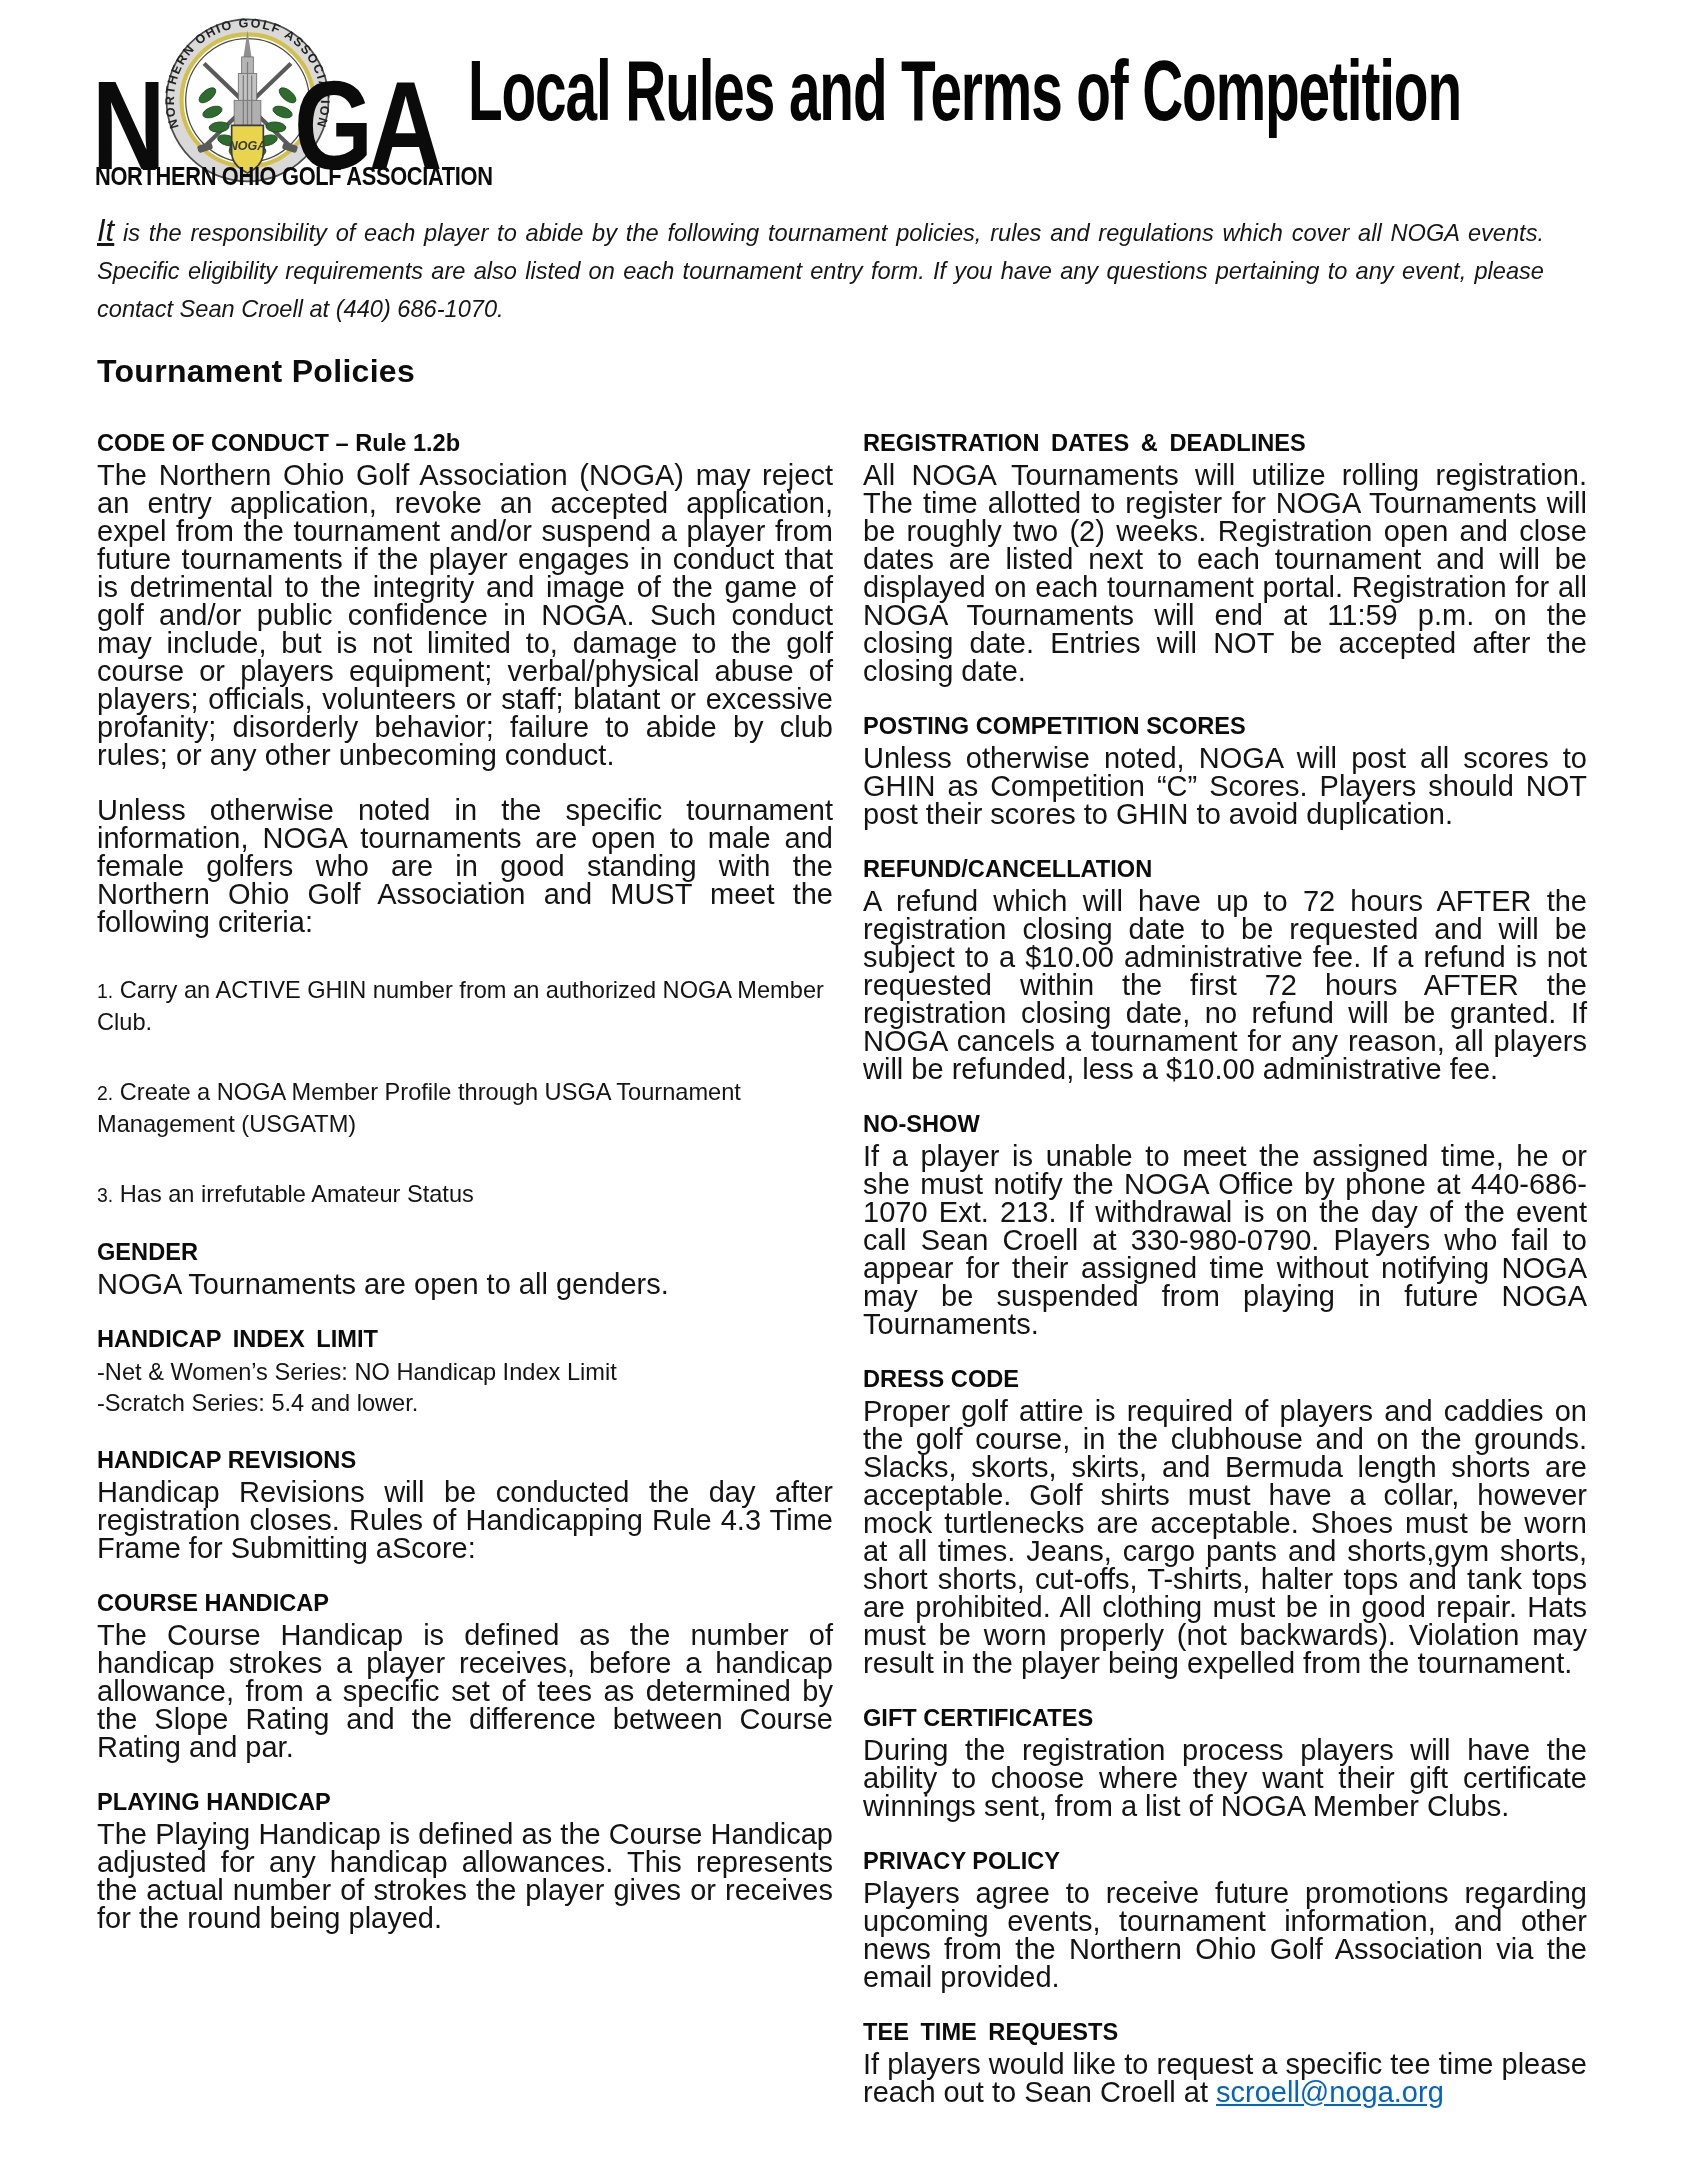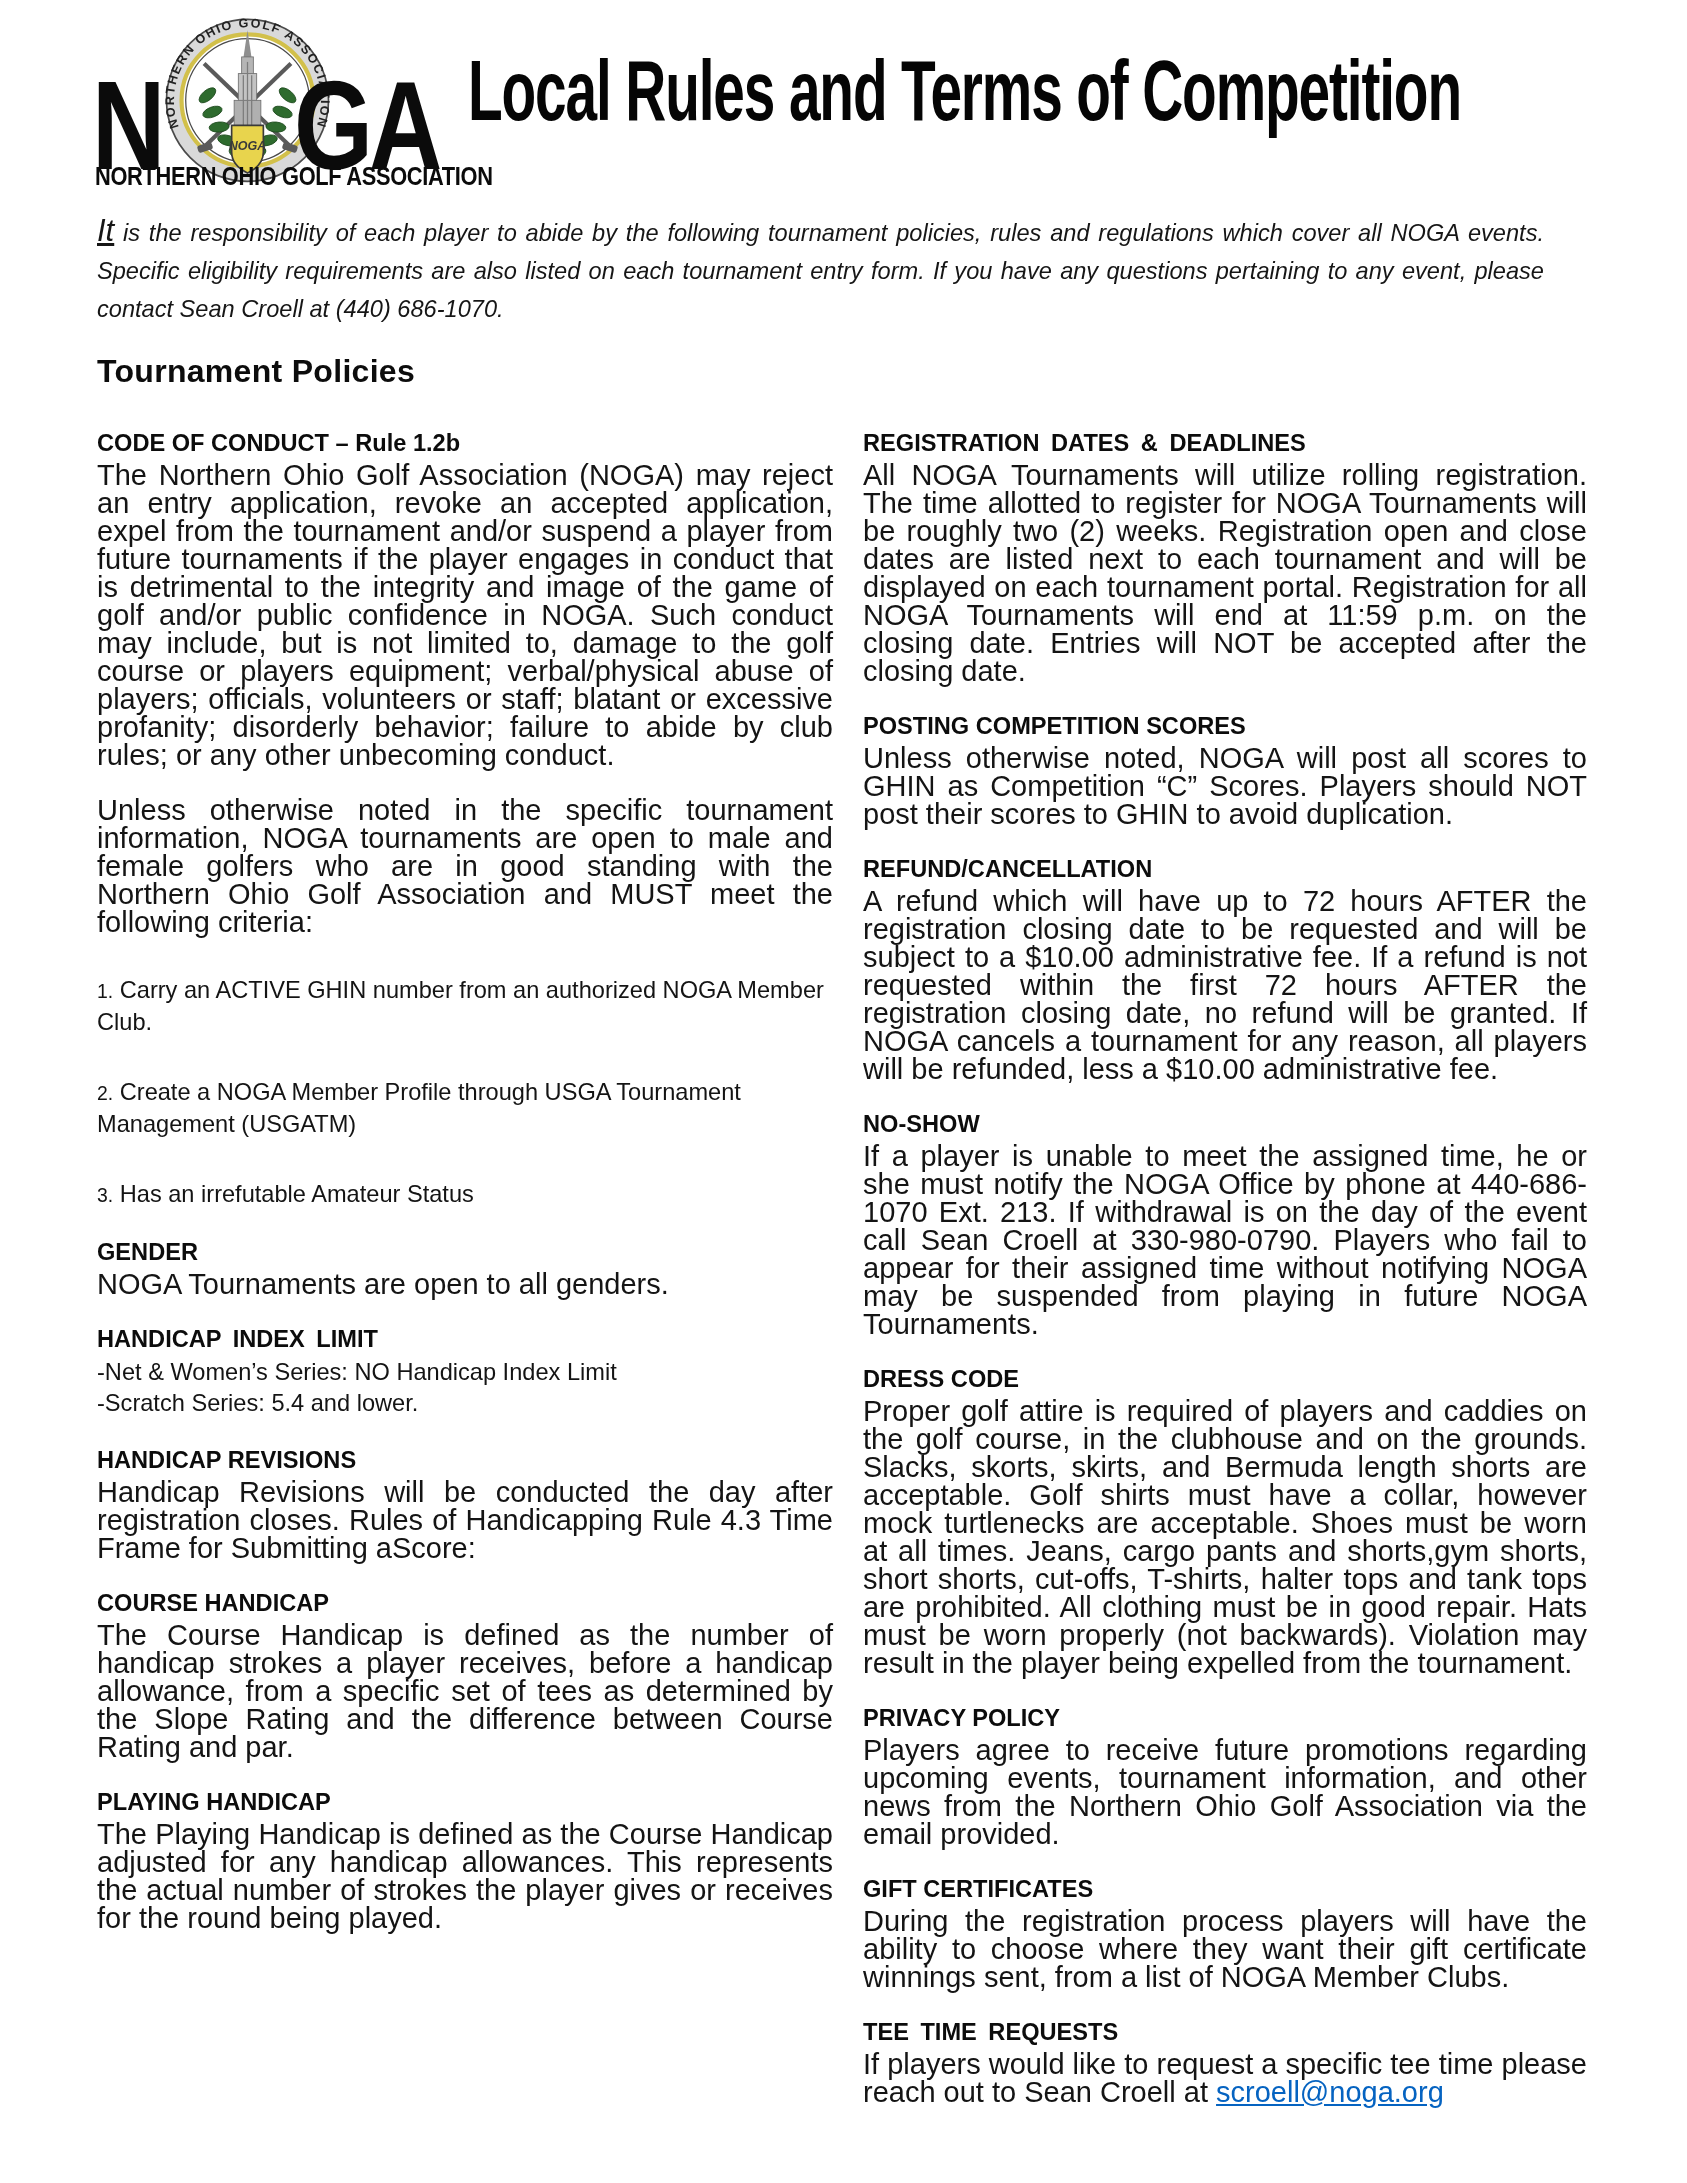--- a/index.html
+++ b/index.html
@@ -209,27 +209,27 @@
         <h3>NO-SHOW</h3>
         <p class="body">If a player is unable to meet the assigned time, he or she must notify the NOGA Office by phone at 440-686-1070 Ext. 213. If withdrawal is on the day of the event call Sean Croell at 330-980-0790. Players who fail to appear for their assigned time without notifying NOGA may be suspended from playing in future NOGA Tournaments.</p>
       </section>
 
       <section>
         <h3>DRESS CODE</h3>
         <p class="body">Proper golf attire is required of players and caddies on the golf course, in the clubhouse and on the grounds. Slacks, skorts, skirts, and Bermuda length shorts are acceptable. Golf shirts must have a collar, however mock turtlenecks are acceptable. Shoes must be worn at all times. Jeans, cargo pants and shorts,gym shorts, short shorts, cut-offs, T-shirts, halter tops and tank tops are prohibited. All clothing must be in good repair. Hats must be worn properly (not backwards). Violation may result in the player being expelled from the tournament.</p>
       </section>
 
       <section>
+        <h3>GIFT CERTIFICATES</h3>
+        <p class="body">During the registration process players will have the ability to choose where they want their gift certificate winnings sent, from a list of NOGA Member Clubs.</p>
+      </section>
+
+      <section>
         <h3>PRIVACY POLICY</h3>
         <p class="body">Players agree to receive future promotions regarding upcoming events, tournament information, and other news from the Northern Ohio Golf Association via the email provided.</p>
-      </section>
-
-      <section>
-        <h3>GIFT CERTIFICATES</h3>
-        <p class="body">During the registration process players will have the ability to choose where they want their gift certificate winnings sent, from a list of NOGA Member Clubs.</p>
       </section>
 
       <section>
         <h3 class="ws">TEE TIME REQUESTS</h3>
         <p class="body"><span>If players would like to request a specific tee time please reach out to Sean Croell at </span><a class="email-link">scroell@noga.org</a></p>
       </section>
 
     </div>
   </div>
 </div>

